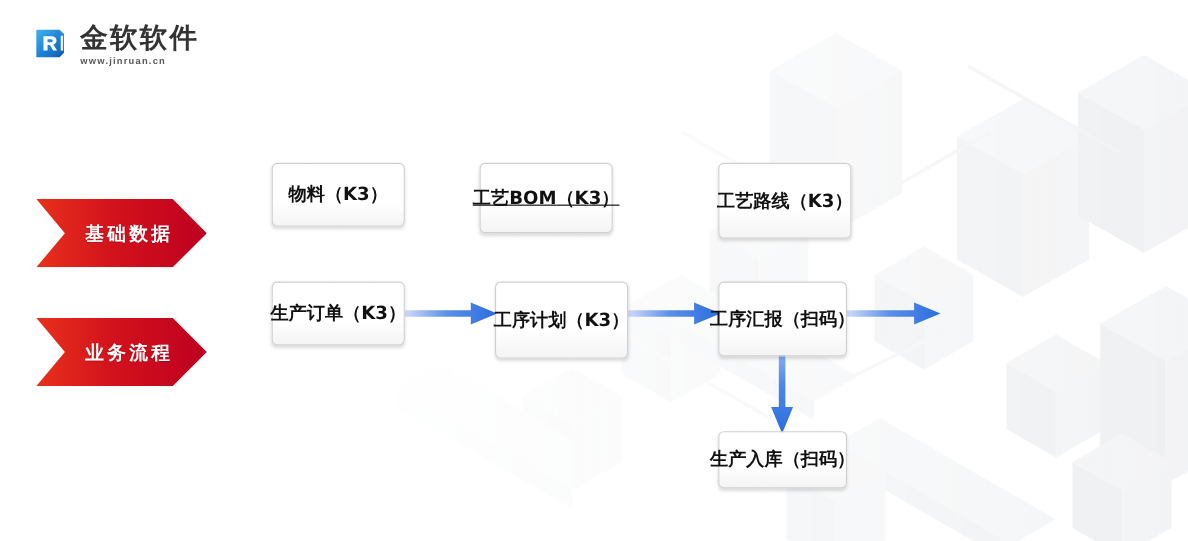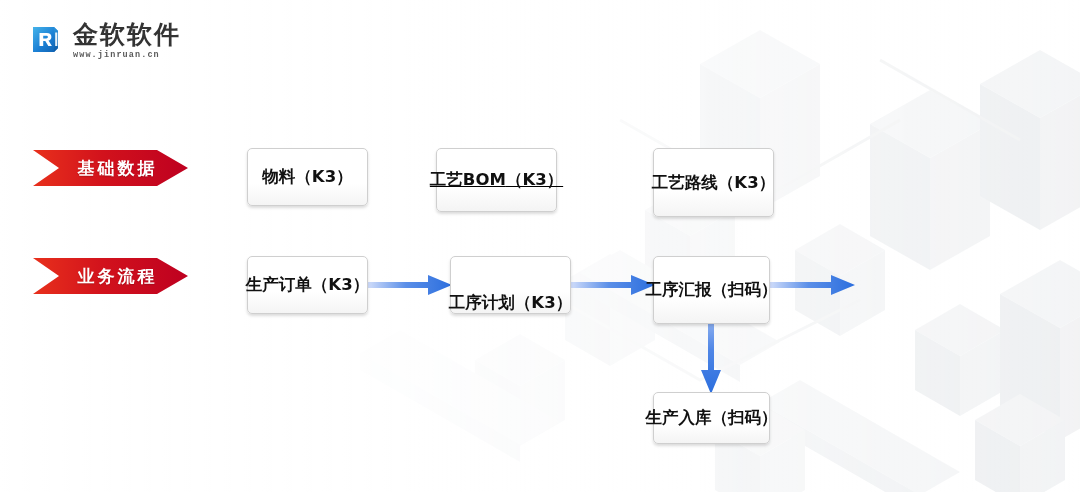--- a/index.html
+++ b/index.html
@@ -48,34 +48,35 @@
   }
   #logo-cn {
     font-family: "DejaVu Sans", "Liberation Sans", sans-serif;
     font-size: 25px;
     font-weight: 700;
     color: #333333;
     letter-spacing: 2px;
     line-height: 1.05;
   }
   #logo-url {
-    font-family: Liberation Mono, monospace;
+    font-family: Liberation Sans, sans-serif;
     font-size: 8.5px;
     font-weight: 700;
     color: #5a5a5a;
     letter-spacing: 1.1px;
     margin-top: 2px;
   }
 
   
   .banner {
     position: absolute;
     width: 155px;
-    height: 36px;
+    height: 62px;
     z-index: 3;
+    margin-top: 31px;
   }
   .banner svg { position: absolute; inset: 0; width: 100%; height: 100%; }
   .banner-label {
     position: absolute;
     inset: 0;
     display: flex;
     align-items: center;
     justify-content: center;
     padding-left: 14px;
     box-sizing: border-box;
@@ -111,21 +112,21 @@
     line-height: 1.28;
     white-space: nowrap;
   }
 
   
   #node-material   { left: 247px; top: 148px; width: 121px; height: 58px; }
   #node-route-bom  { left: 436px; top: 148px; width: 121px; height: 64px; text-decoration: underline; }
   #node-route-line { left: 653px; top: 148px; width: 121px; height: 69px; }
   
   #node-prod-order   { left: 247px; top: 256px; width: 121px; height: 58px; text-align: right; }
-  #node-op-plan      { left: 450px; top: 256px; width: 121px; height: 58px; align-items: flex-end; }
+  #node-op-plan      { left: 450px; top: 256px; width: 121px; height: 70px; }
   #node-op-report    { left: 653px; top: 256px; width: 117px; height: 68px; }
   #node-op-transfer  { left: 853px; top: 256px; width: 194px; height: 58px; }
   #node-prod-inbound { left: 653px; top: 392px; width: 117px; height: 52px; }
 
   
   .arrow {
     position: absolute;
     z-index: 2;
     pointer-events: none;
   }

